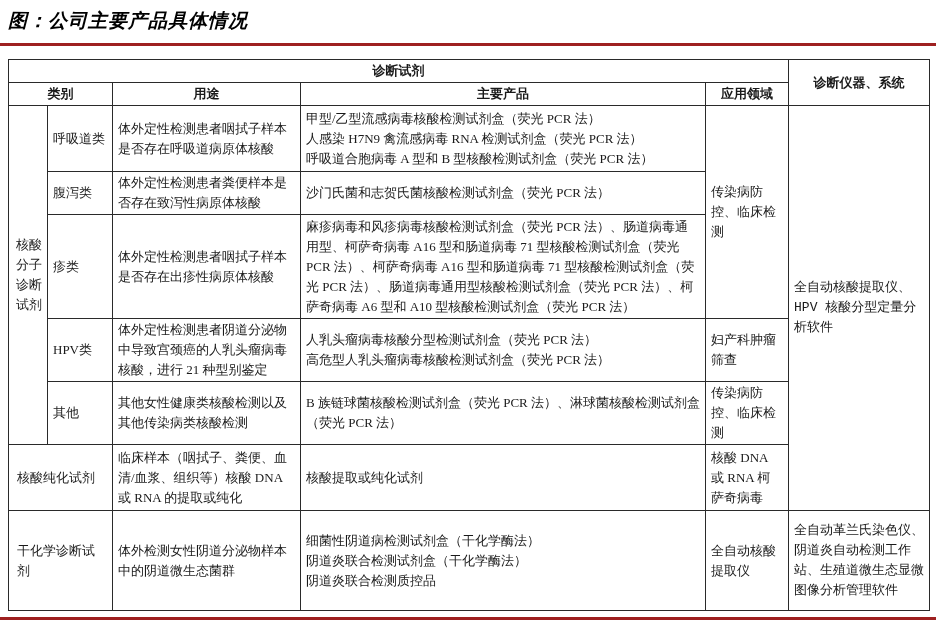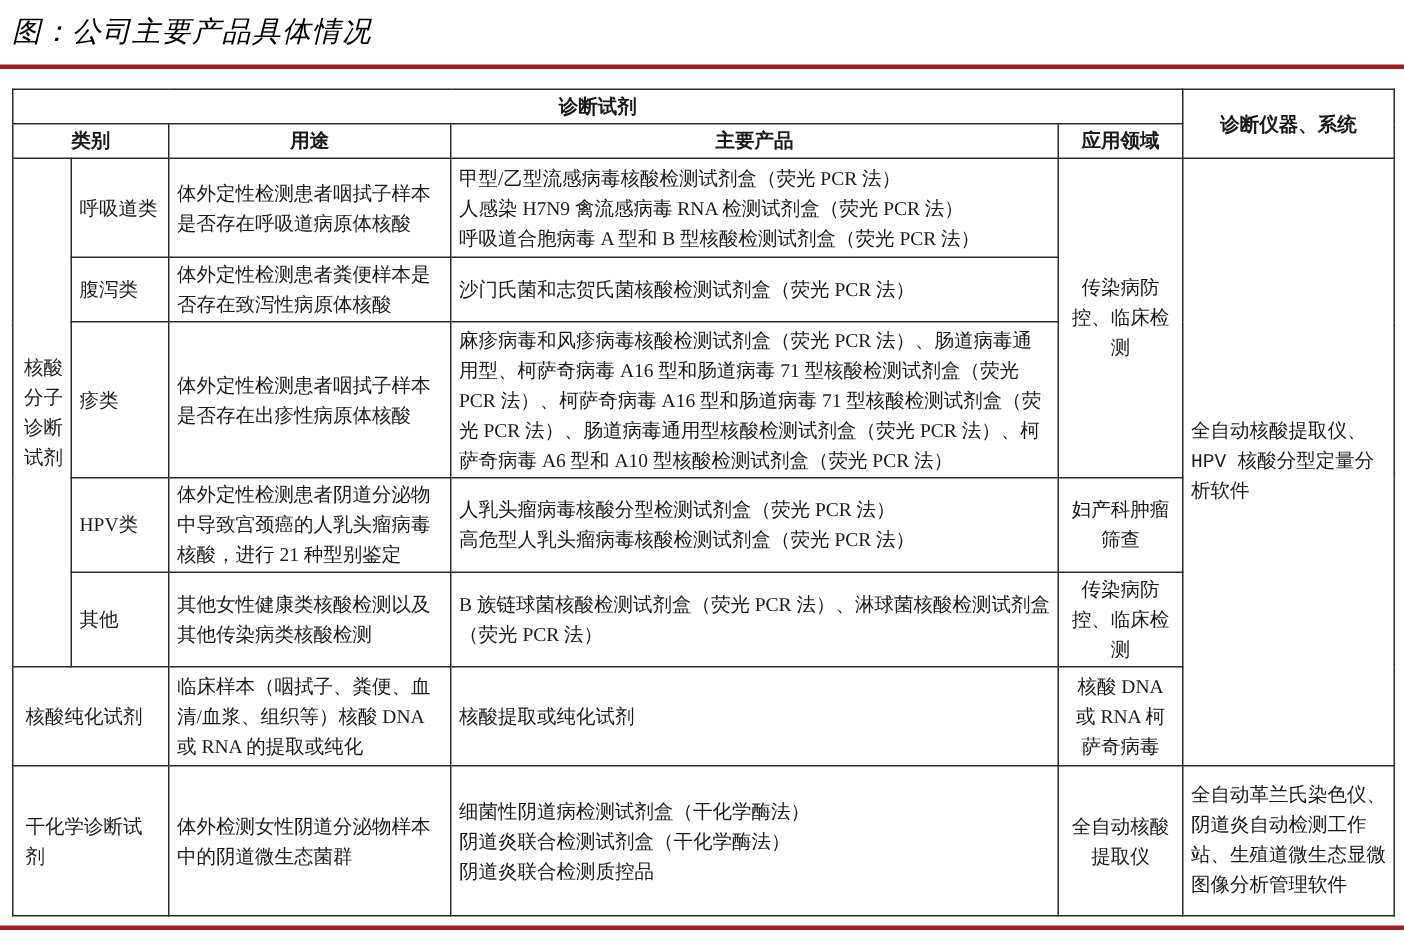--- a/index.html
+++ b/index.html
@@ -15,21 +15,21 @@
   }
   .page {
     width: 936px;
     height: 626px;
     overflow: hidden;
     background: #ffffff;
   }
   .fig-title {
     margin: 8px 0 0 8px;
     font-size: 19px;
-    font-weight: normal;
+    font-weight: bold;
     letter-spacing: 1px;
     color: #000000;
     font-style: italic;
   }
   .rule {
     height: 3px;
     background: #9e2020;
     width: 936px;
     margin-top: 9px;
   }
@@ -59,21 +59,20 @@
   }
   td.cat-sub {
     padding: 1px 6px;
     font-family: Liberation Serif, serif;
   }
   td.products {
     padding: 1px 8px;
   }
   td.app {
     padding: 1px 2px;
-    text-align: center;
   }
   td.instr {
     padding: 1px 8px;
     font-family: Liberation Mono, monospace;
   }
   .rule2 {
     margin-top: 6px;
   }
 </style>
 </head>

